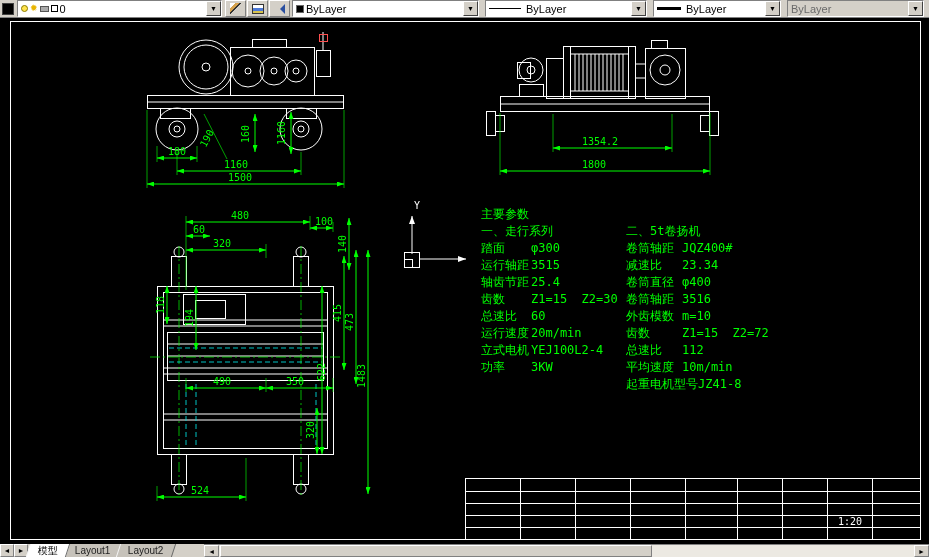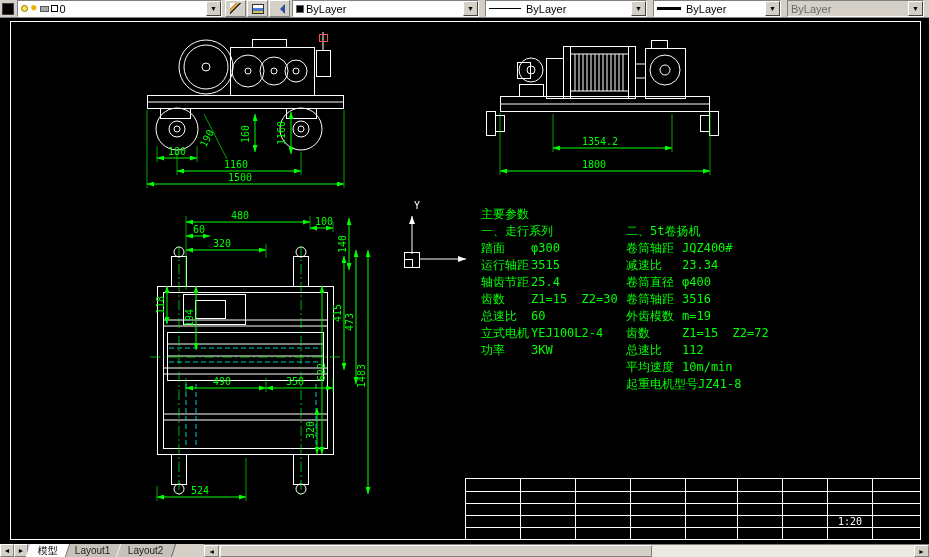--- a/index.html
+++ b/index.html
@@ -286,30 +286,31 @@
     <div class="specs">
       <div>主要参数</div>
       <div class="cols">
         <div class="col1">
           <div>一、走行系列</div>
           <div class="spec-row"><span class="sl">踏面</span><span class="sv">φ300</span></div>
           <div class="spec-row"><span class="sl">运行轴距</span><span class="sv">3515</span></div>
           <div class="spec-row"><span class="sl">轴齿节距</span><span class="sv">25.4</span></div>
           <div class="spec-row"><span class="sl">齿数</span><span class="sv">Z1=15  Z2=30</span></div>
           <div class="spec-row"><span class="sl">总速比</span><span class="sv">60</span></div>
+          <div class="spec-row"><span class="sl">运行速度</span><span class="sv">20m/min</span></div>
           <div class="spec-row"><span class="sl">立式电机</span><span class="sv">YEJ100L2-4</span></div>
           <div class="spec-row"><span class="sl">功率</span><span class="sv">3KW</span></div>
         </div>
         <div class="col2">
           <div>二、5t卷扬机</div>
           <div class="spec-row"><span class="sl">卷筒轴距</span><span class="sv">JQZ400#</span></div>
           <div class="spec-row"><span class="sl">减速比</span><span class="sv">23.34</span></div>
           <div class="spec-row"><span class="sl">卷筒直径</span><span class="sv">φ400</span></div>
           <div class="spec-row"><span class="sl">卷筒轴距</span><span class="sv">3516</span></div>
-          <div class="spec-row"><span class="sl">外齿模数</span><span class="sv">m=19</span></div>
+          <div class="spec-row"><span class="sl">外齿模数</span><span class="sv">m=10</span></div>
           <div class="spec-row"><span class="sl">齿数</span><span class="sv">Z1=15  Z2=72</span></div>
           <div class="spec-row"><span class="sl">总速比</span><span class="sv">112</span></div>
           <div class="spec-row"><span class="sl">平均速度</span><span class="sv">10m/min</span></div>
           <div class="spec-row"><span class="sl">起重电机型号JZ</span><span class="sv">41-8</span></div>
         </div>
       </div>
     </div>
   </div>
 
   <div class="tabbar">

